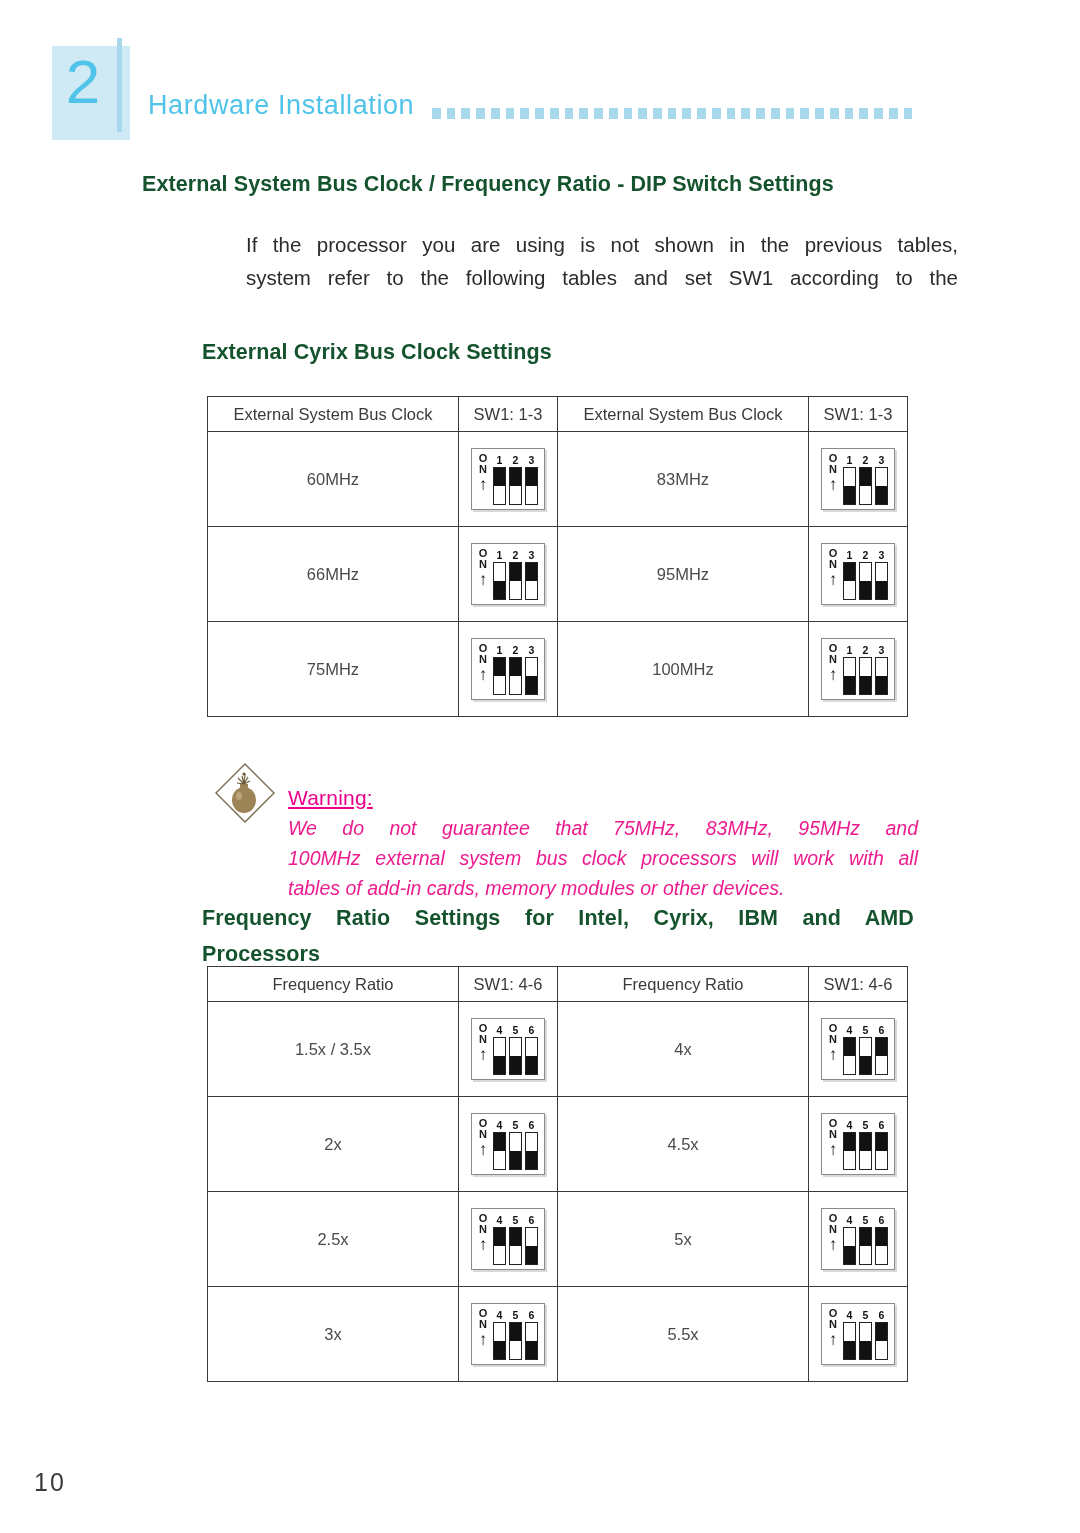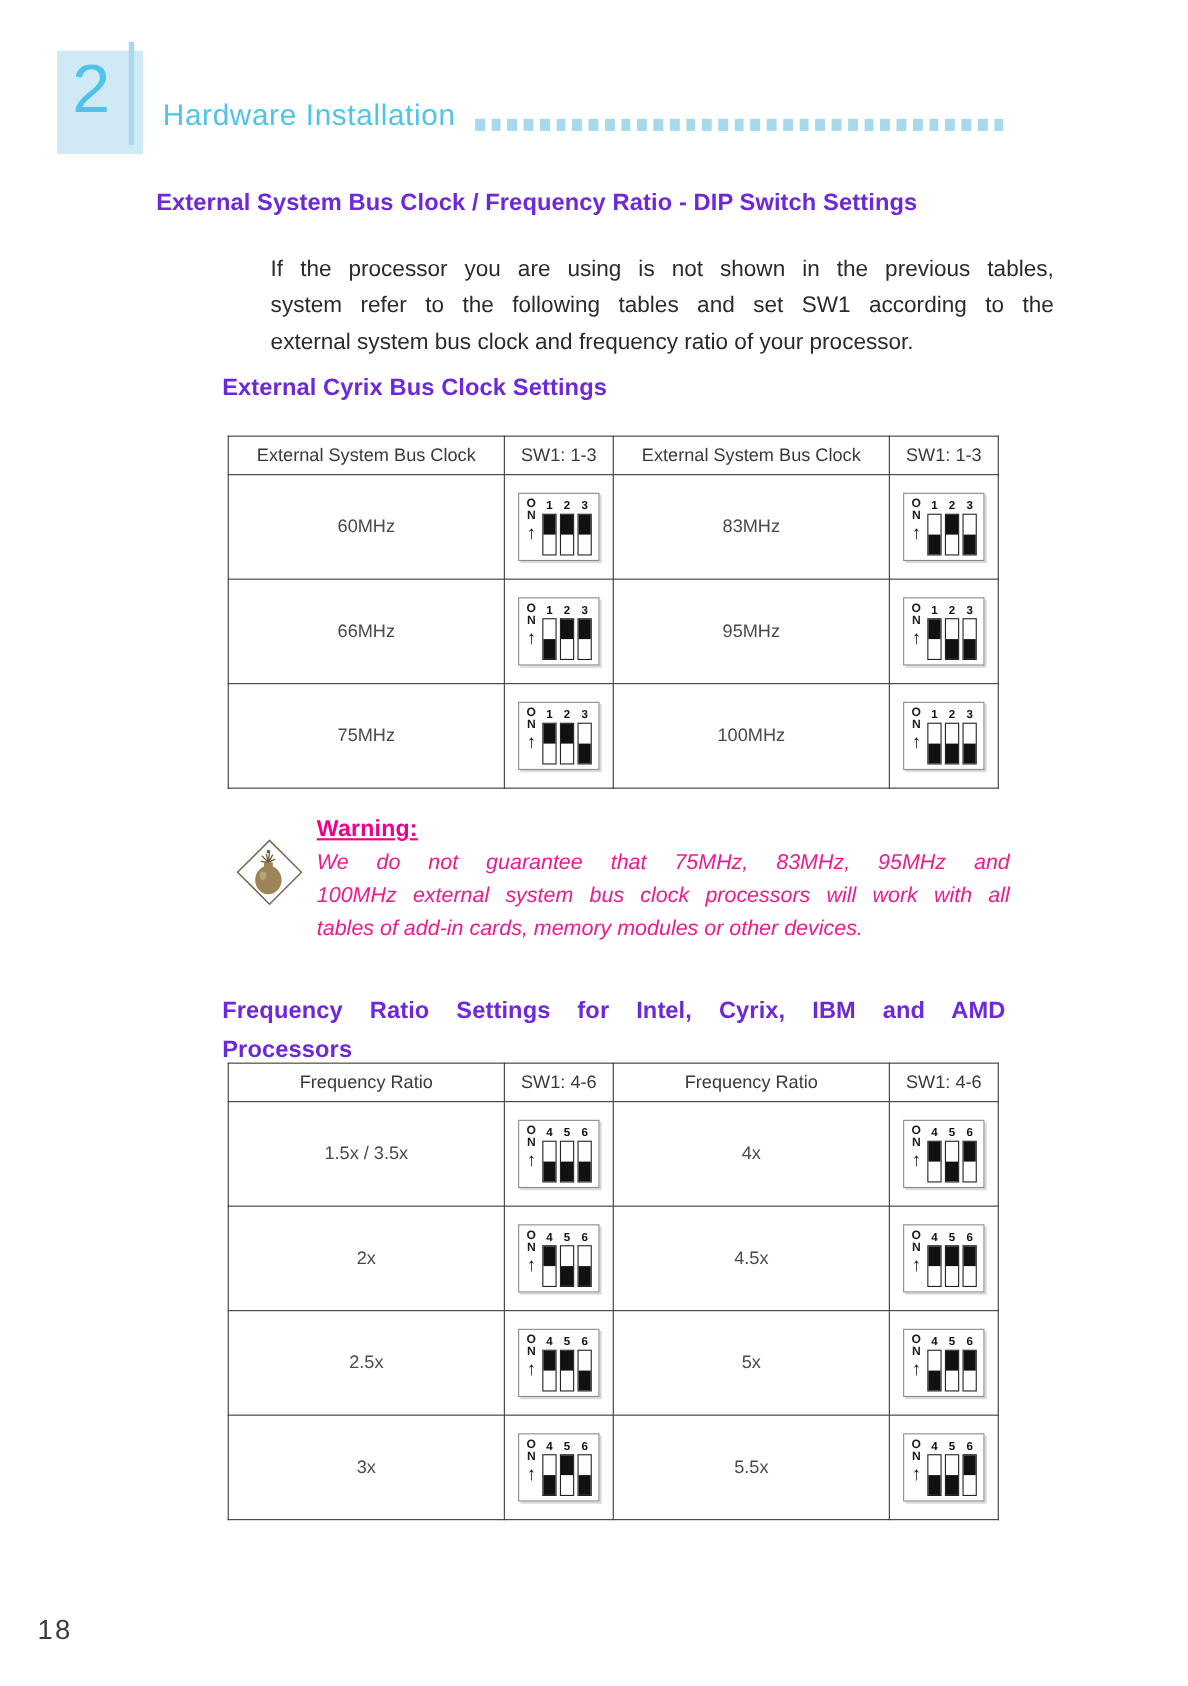--- a/index.html
+++ b/index.html
@@ -79,21 +79,21 @@
     display: block;
     width: 9px;
     height: 11px;
     background: #a8d8ec;
   }
 
   
   .section-heading {
     position: absolute;
     font-size: 21.5px;
-    color: #6d28d9;
+    color: #14532d;
     font-weight: 700;
     letter-spacing: 0.1px;
   }
   .h-dip {
     left: 142px;
     top: 172px;
     width: 800px;
   }
   .h-busclock {
     left: 202px;
@@ -238,22 +238,23 @@
   .warn-text {
     position: absolute;
     left: 82px;
     top: 0px;
     width: 630px;
   }
   .warn-title {
     font-size: 21px;
     color: #ec008c;
     text-decoration: underline;
-    font-weight: 700;
+    font-weight: 400;
     letter-spacing: 0.2px;
+    margin-top: 44px;
   }
   .warn-body {
     margin-top: 3px;
     font-size: 19.5px;
     line-height: 30px;
     color: #ec1c8e;
     font-style: italic;
     text-align: justify;
     text-align-last: left;
   }
@@ -312,21 +313,20 @@
       <i></i>
       <i></i>
     </div>
 </div>
 
 <div class="section-heading h-dip">External System Bus Clock / Frequency Ratio - DIP Switch Settings</div>
 
 <div class="body-par">
   <span class="j">If the processor you are using is not shown in the previous tables,</span>
   <span class="j">system refer to the following tables and set SW1 according to the</span>
-  <span>external system bus clock and frequency ratio of your processor.</span>
 </div>
 
 <div class="section-heading h-busclock">External Cyrix Bus Clock Settings</div>
 
 <table class="dip-table" id="table-bus">
   <thead>
     <tr>
       <th class="col-label">External System Bus Clock</th>
       <th class="col-sw">SW1: 1-3</th>
       <th class="col-label">External System Bus Clock</th>
@@ -845,13 +845,13 @@
                   <div class="half"></div>
                 </div>
               </div>
             </div>
           </div>
         </td>
       </tr>
     </tbody>
 </table>
 
-<div class="page-num">18</div>
+<div class="page-num">10</div>
 
 </body></html>

